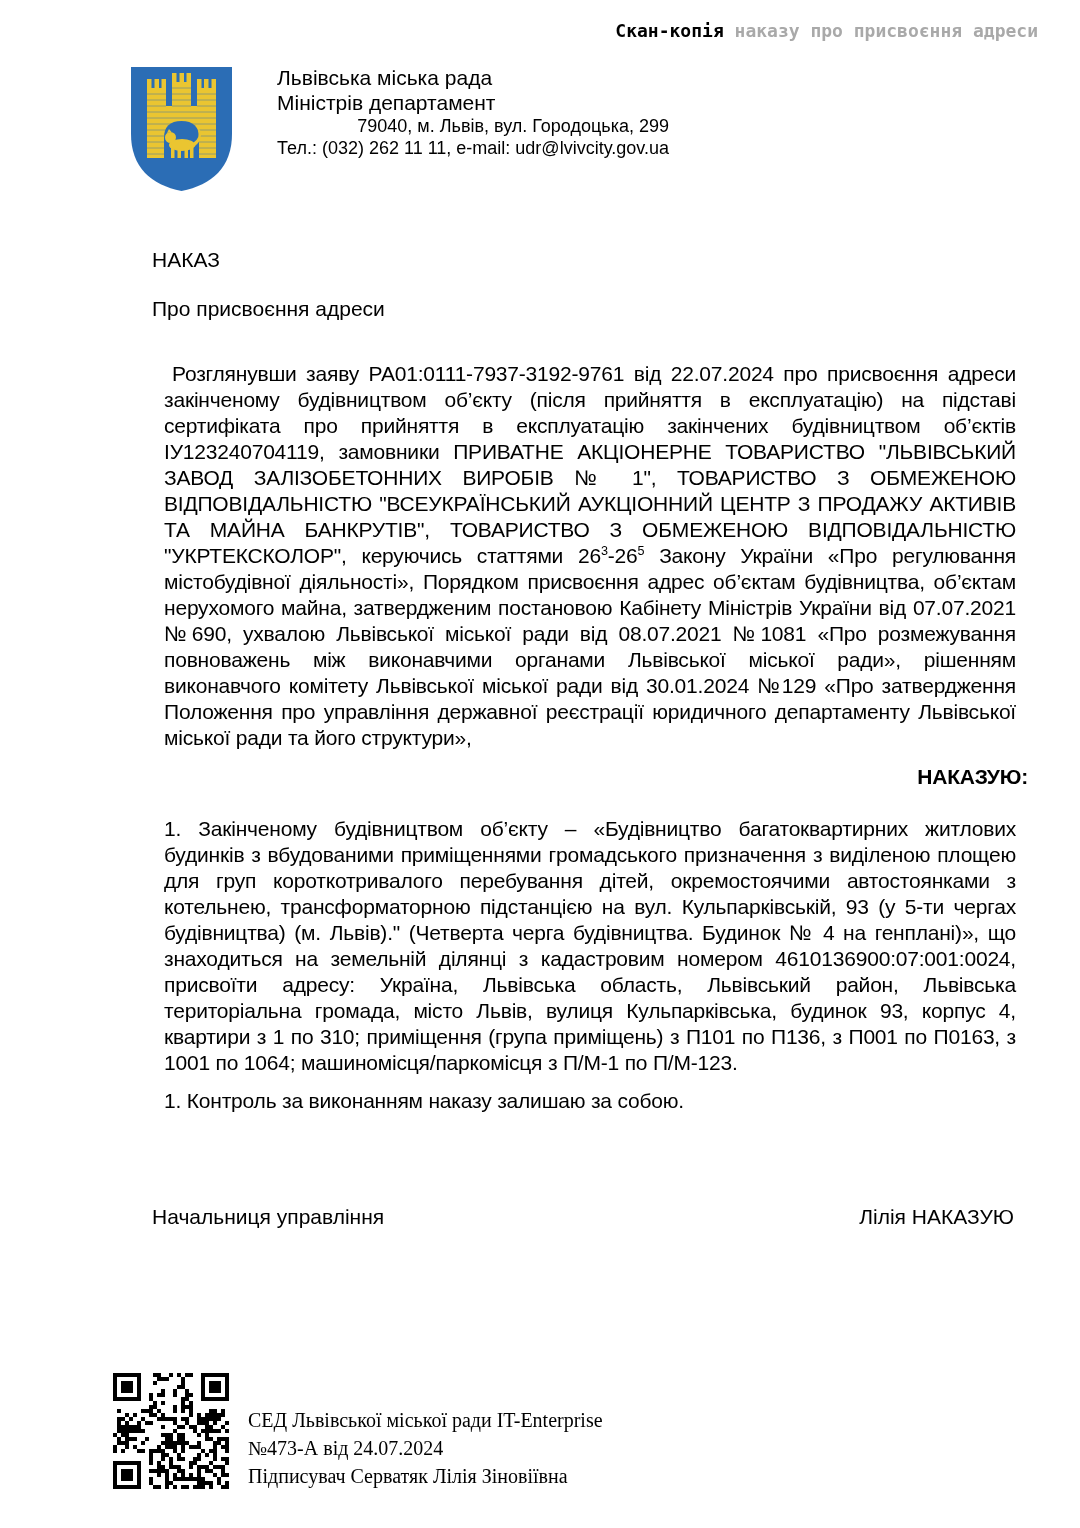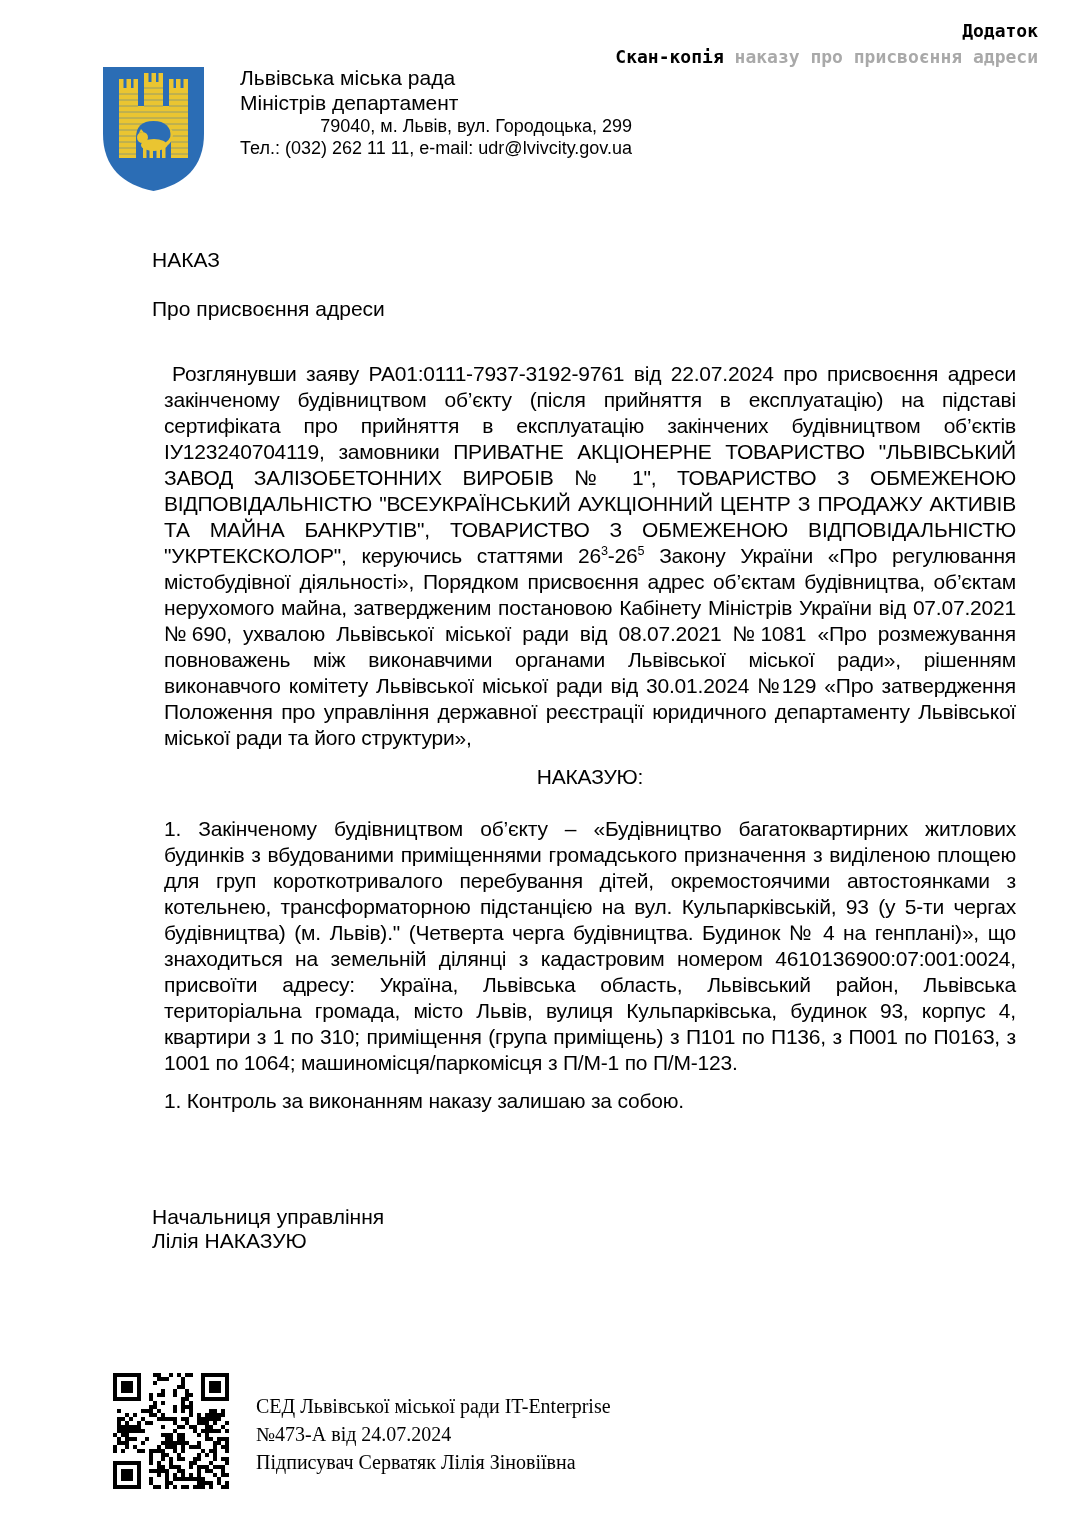--- a/index.html
+++ b/index.html
@@ -10,55 +10,54 @@
     font-family: "Liberation Sans", sans-serif;
     overflow: hidden;
   }
   .watermark {
     position: absolute; top: 18px; right: 42px;
     text-align: right;
     font-family: "DejaVu Sans Mono", monospace;
     font-size: 18px; line-height: 26px; font-weight: bold;
   }
   .wm-gray { color: var(--muted_gray, #a9a9a9); }
-  .letterhead { position: absolute; top: 64px; left: 100px; display: flex; gap: 33px; }
+  .letterhead { position: absolute; top: 64px; left: 128px; display: flex; gap: 42px; }
   .logo { width: 107px; height: 130px; flex: none; }
   .org { padding-top: 1px; }
   .org-line { font-size: 21px; line-height: 25px; }
   .org-title { font-size: 32px; line-height: 38px; white-space: nowrap; }
   .gray-tail { color: var(--muted_gray, #a9a9a9); }
   .org-addr { font-size: 18px; line-height: 22px; text-align: right; }
   .doc-title { position: absolute; top: 248px; left: 152px; width: 876px; font-size: 21px; }
   .doc-subject { position: absolute; top: 297px; left: 152px; font-size: 21px; }
   .doc-body {
     position: absolute; top: 349px; left: 152px; width: 876px;
     font-size: 21px; line-height: 26px; text-align: justify;
     letter-spacing: -0.2px;
   }
   .doc-body p { margin: 12px; }
   .preamble { text-indent: 8px; }
-  .order-word { margin: 13px 0 26px 0 !important; text-align: center; }
+  .order-word { margin: 13px 0 26px 0 !important; text-align: right; font-weight: bold; }
   sup { font-size: 0.6em; vertical-align: super; line-height: 0; }
   .signature {
     position: absolute; top: 1205px; left: 152px; width: 862px;
-    display: flex; justify-content: space-between; font-size: 21px; flex-direction: column;
+    display: flex; justify-content: space-between; font-size: 21px;
   }
   .footer {
     position: absolute; top: 1372px; left: 112px;
-    display: flex; gap: 26px; align-items: center;
+    display: flex; gap: 18px; align-items: flex-end;
     font-family: "Liberation Serif", serif;
   }
   .qr { width: 118px; height: 118px; flex: none; }
   .footer-text { font-size: 20px; line-height: 28px; padding-top: 6px; }
 </style>
 </head>
 <body>
 
 <div class="watermark">
-  <div>Додаток</div>
   <div><span>Скан-копія</span><span class="wm-gray"> наказу про присвоєння адреси</span></div>
 </div>
 
 <div class="letterhead">
   <div class="logo">
     <svg viewBox="0 0 107 130" width="107" height="130" xmlns="http://www.w3.org/2000/svg">
       <path d="M3,3 H104 V70 C104 103 84 121 53.5 127 C23 121 3 103 3 70 Z" style="fill:var(--shield_blue,#2b6db5)"></path>
       <g style="fill:var(--castle_gold,#eac531)">
         <rect x="19" y="24" width="19" height="70"></rect>
         <rect x="19" y="15" width="4.5" height="10"></rect>

